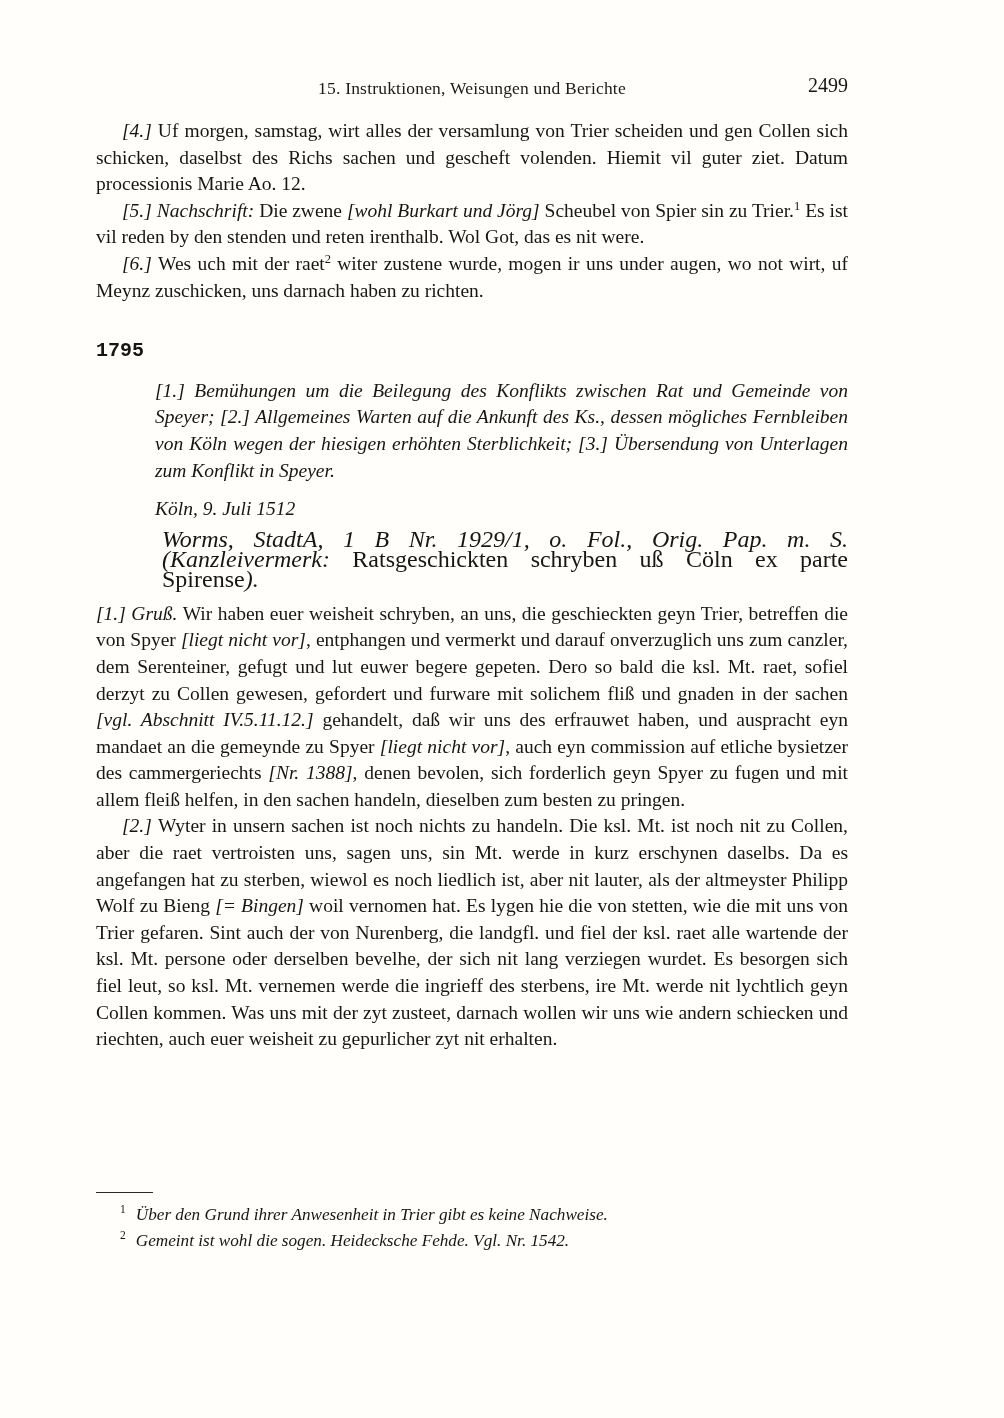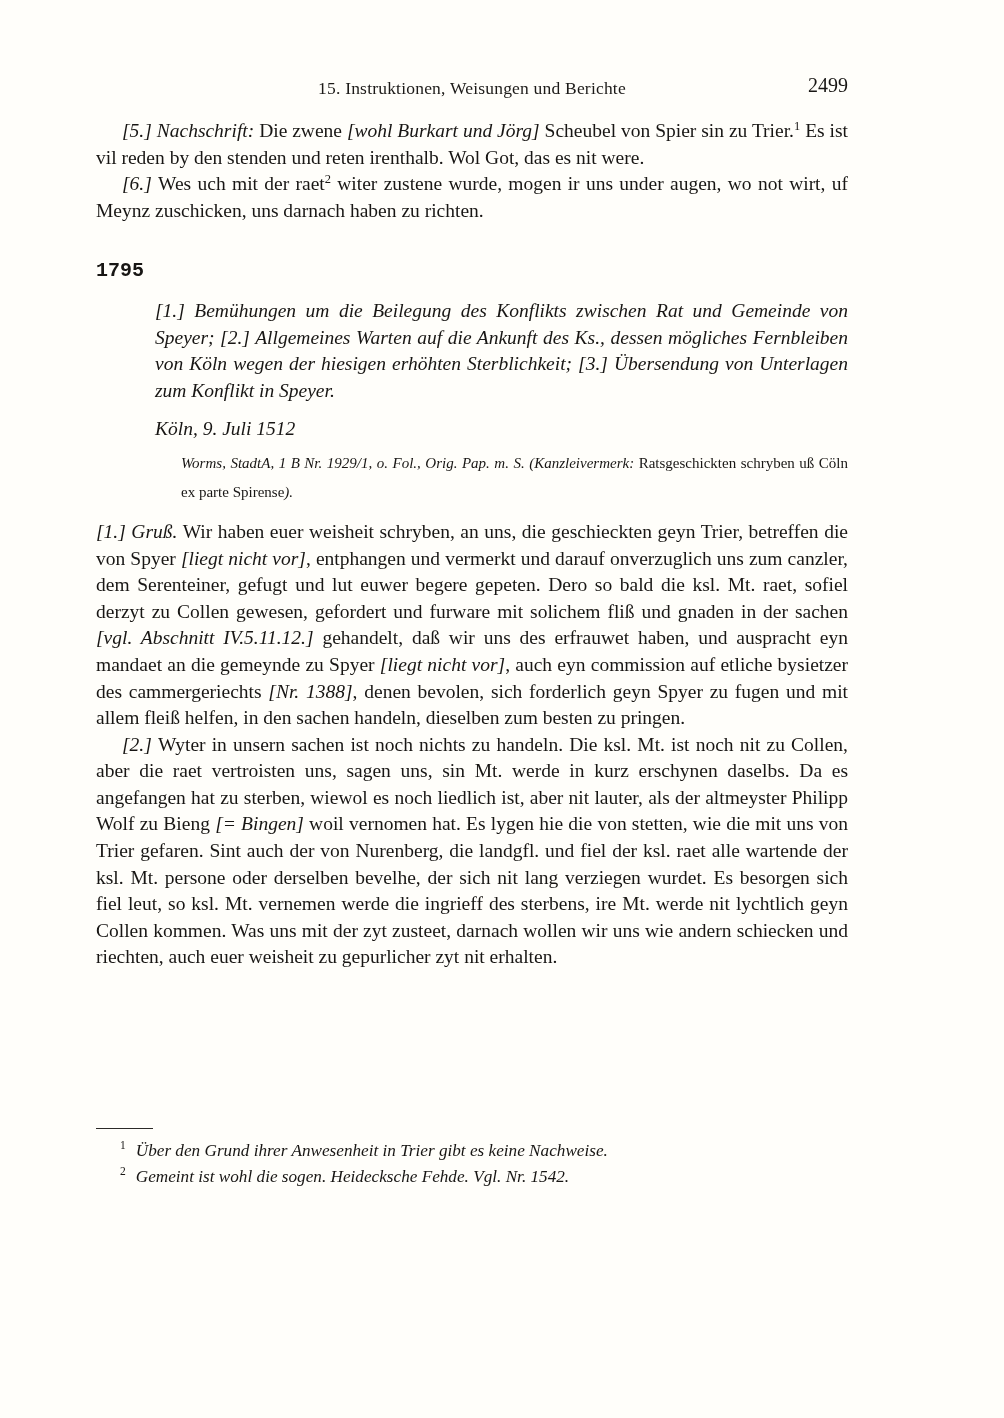--- a/index.html
+++ b/index.html
@@ -24,44 +24,45 @@
 
   .bodytext p { text-align: justify; font-size: 19.5px; line-height: 26.6px; color: #181614; }
   .bodytext em { font-style: italic; }
   p.para.indent { text-indent: 26px; }
 
   p.heading { display: flex; font-weight: bold; font-size: 20px; margin: 34px 0 13px 0; text-align: left; }
   .head-num { width: 59px; flex: none; font-family: Liberation Mono, monospace; }
 
   p.summary { margin-left: 59px; }
   p.dateline { margin-top: 12px; margin-left: 59px; text-align: left; }
-  p.source { margin-top: 6px; margin-bottom: 12px; margin-left: 85px; font-size: 15px; line-height: 29px; }
+  p.source { margin-top: 6px; margin-bottom: 12px; margin-left: 66px; font-size: 24px; line-height: 20px; }
   p.source { text-align: justify; }
 
   sup.fnref { font-size: 12.5px; vertical-align: super; line-height: 0; }
 
-  .footnotes { position: absolute; left: 96px; right: 156px; top: 1128px; }
+  .footnotes { position: absolute; left: 96px; right: 156px; top: 1192px; }
   .fn-rule { width: 57px; border-top: 1.5px solid #2c2a27; margin-bottom: 9px; }
   .footnote {
     font-size: 17.2px; line-height: 25.5px;
     padding-left: 51px; text-indent: -27px; text-align: justify;
   }
   .footnote sup { font-size: 11.5px; vertical-align: super; line-height: 0; margin-right: 10px; font-style: normal; }
   .footnote em { font-style: italic; }
 </style>
 </head>
 <body>
 
 <div class="page">
   <div class="pagehead">
     <div class="running-head">15. Instruktionen, Weisungen und Berichte</div>
     <div class="page-number">2499</div>
   </div>
 
   <div class="bodytext">
+      <p class="para indent"><em>[4.] </em><span>Uf morgen, samstag, wirt alles der versamlung von Trier scheiden und gen Collen sich schicken, daselbst des Richs sachen und gescheft volenden. Hiemit vil guter ziet. Datum processionis Marie Ao. 12.</span></p>
       <p class="para indent"><em>[5.] Nachschrift: </em><span>Die zwene </span><em>[wohl Burkart und Jörg]</em><span> Scheubel von Spier sin zu Trier.</span><sup class="fnref">1</sup><span> Es ist vil reden by den stenden und reten irenthalb. Wol Got, das es nit were.</span></p>
       <p class="para indent"><em>[6.] </em><span>Wes uch mit der raet</span><sup class="fnref">2</sup><span> witer zustene wurde, mogen ir uns under augen, wo not wirt, uf Meynz zuschicken, uns darnach haben zu richten.</span></p>
       <p class="heading">
         <span class="head-num">1795</span>
       </p>
       <p class="summary"><em>[1.] Bemühungen um die Beilegung des Konflikts zwischen Rat und Gemeinde von Speyer; [2.] Allgemeines Warten auf die Ankunft des Ks., dessen mögliches Fernbleiben von Köln wegen der hiesigen erhöhten Sterblichkeit; [3.] Übersendung von Unterlagen zum Konflikt in Speyer.</em></p>
       <p class="dateline"><em>Köln, 9. Juli 1512</em></p>
       <p class="source"><em>Worms, StadtA, 1 B Nr. 1929/1, o. Fol., Orig. Pap. m. S. (Kanzleivermerk: </em><span>Ratsgeschickten schryben uß Cöln ex parte Spirense</span><em>).</em></p>
       <p class="para"><em>[1.] Gruß.</em><span> Wir haben euer weisheit schryben, an uns, die geschieckten geyn Trier, betreffen die von Spyer </span><em>[liegt nicht vor]</em><span>, entphangen und vermerkt und darauf onverzuglich uns zum canzler, dem Serenteiner, gefugt und lut euwer begere gepeten. Dero so bald die ksl. Mt. raet, sofiel derzyt zu Collen gewesen, gefordert und furware mit solichem fliß und gnaden in der sachen </span><em>[vgl. Abschnitt IV.5.11.12.]</em><span> gehandelt, daß wir uns des erfrauwet haben, und auspracht eyn mandaet an die gemeynde zu Spyer </span><em>[liegt nicht vor]</em><span>, auch eyn commission auf etliche bysietzer des cammergeriechts </span><em>[Nr. 1388]</em><span>, denen bevolen, sich forderlich geyn Spyer zu fugen und mit allem fleiß helfen, in den sachen handeln, dieselben zum besten zu pringen.</span></p>
       <p class="para indent"><em>[2.] </em><span>Wyter in unsern sachen ist noch nichts zu handeln. Die ksl. Mt. ist noch nit zu Collen, aber die raet vertroisten uns, sagen uns, sin Mt. werde in kurz erschynen daselbs. Da es angefangen hat zu sterben, wiewol es noch liedlich ist, aber nit lauter, als der altmeyster Philipp Wolf zu Bieng </span><em>[= Bingen]</em><span> woil vernomen hat. Es lygen hie die von stetten, wie die mit uns von Trier gefaren. Sint auch der von Nurenberg, die landgfl. und fiel der ksl. raet alle wartende der ksl. Mt. persone oder derselben bevelhe, der sich nit lang verziegen wurdet. Es besorgen sich fiel leut, so ksl. Mt. vernemen werde die ingrieff des sterbens, ire Mt. werde nit lychtlich geyn Collen kommen. Was uns mit der zyt zusteet, darnach wollen wir uns wie andern schiecken und riechten, auch euer weisheit zu gepurlicher zyt nit erhalten.</span></p>

